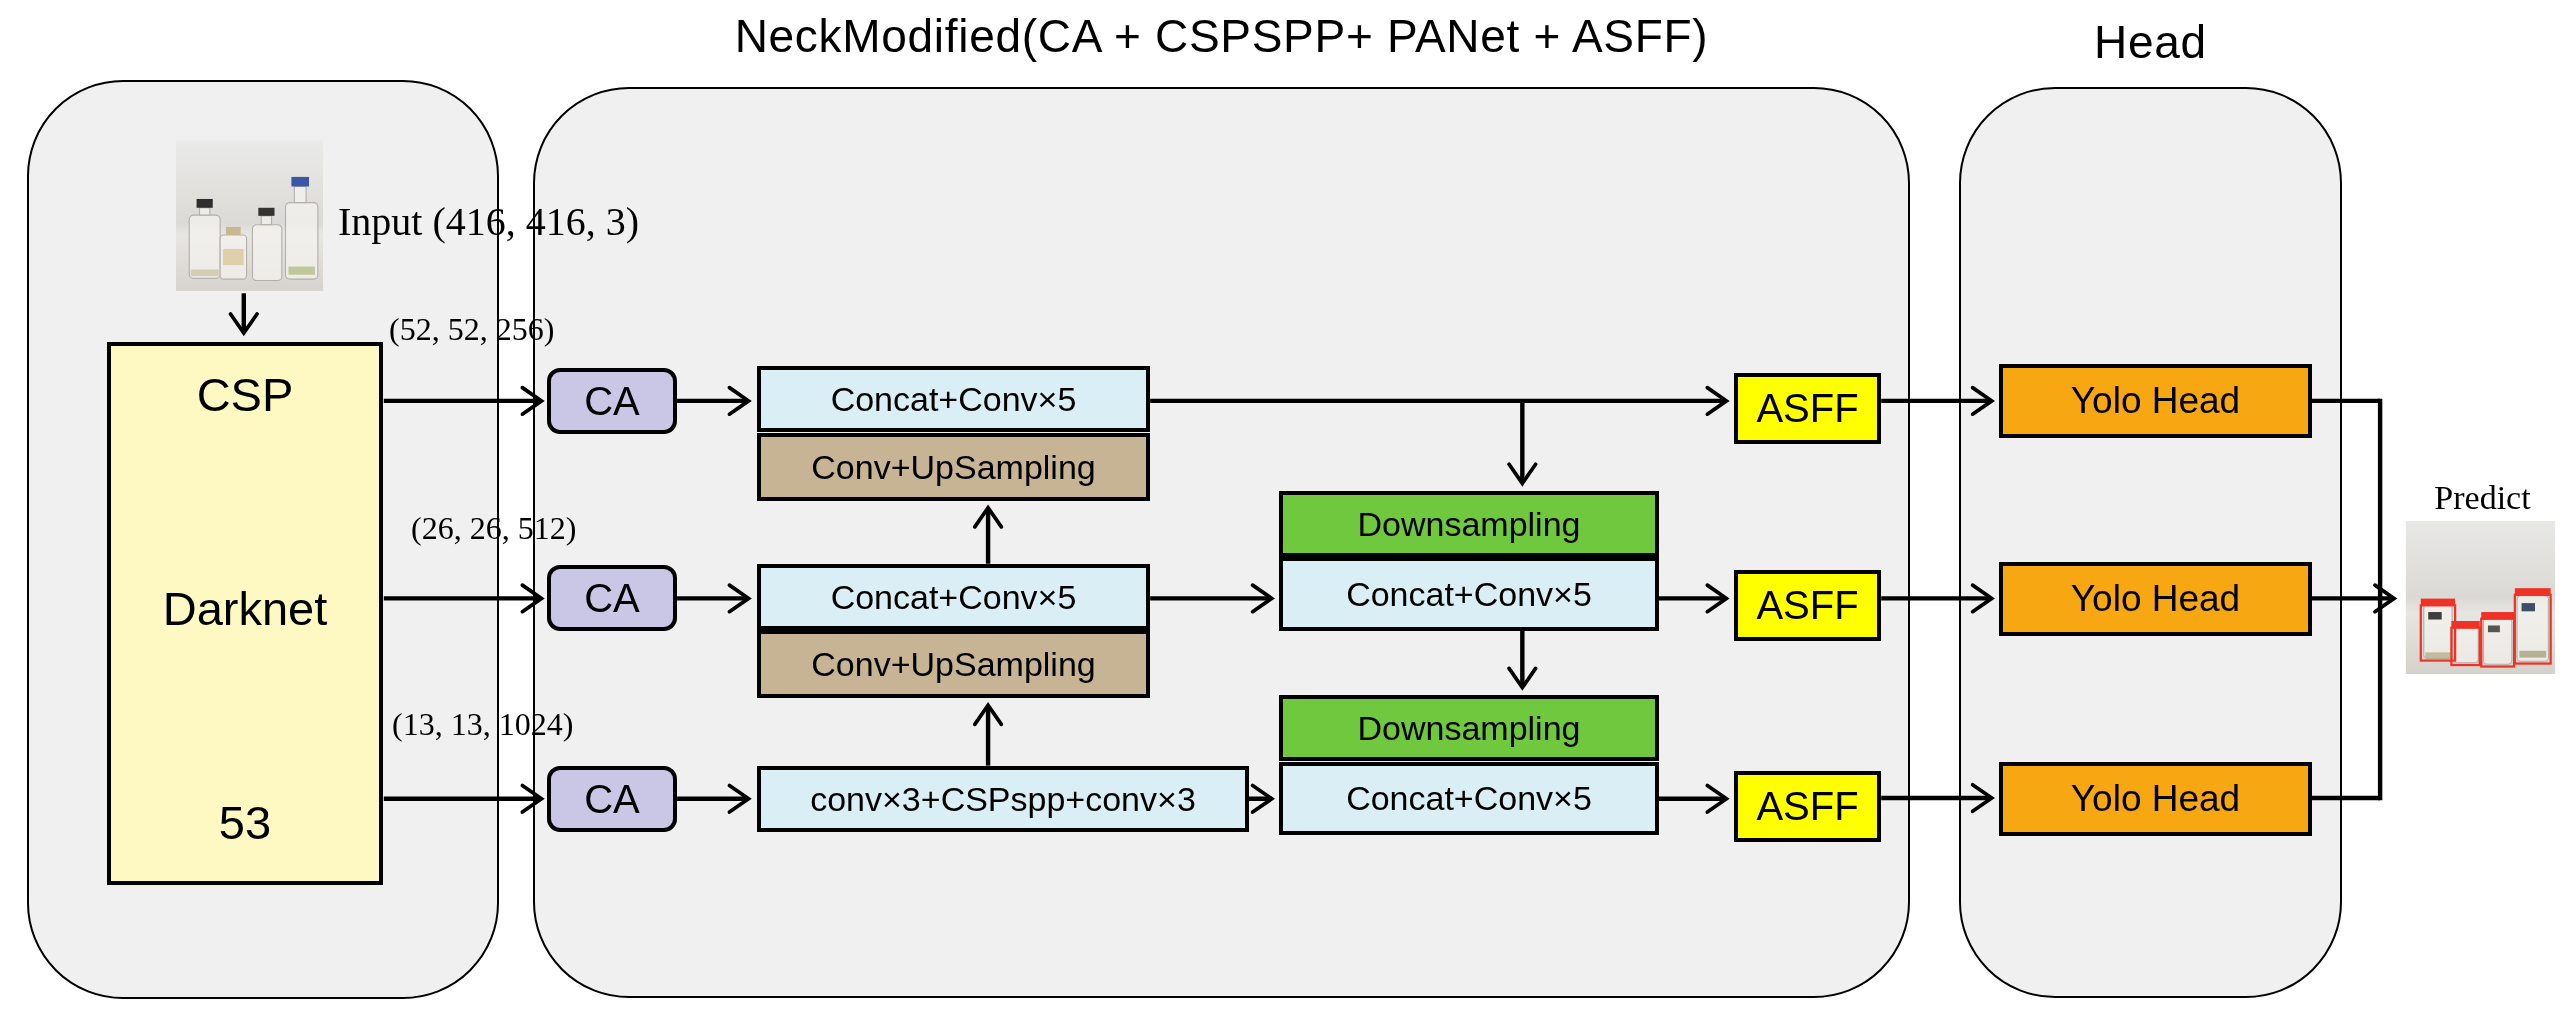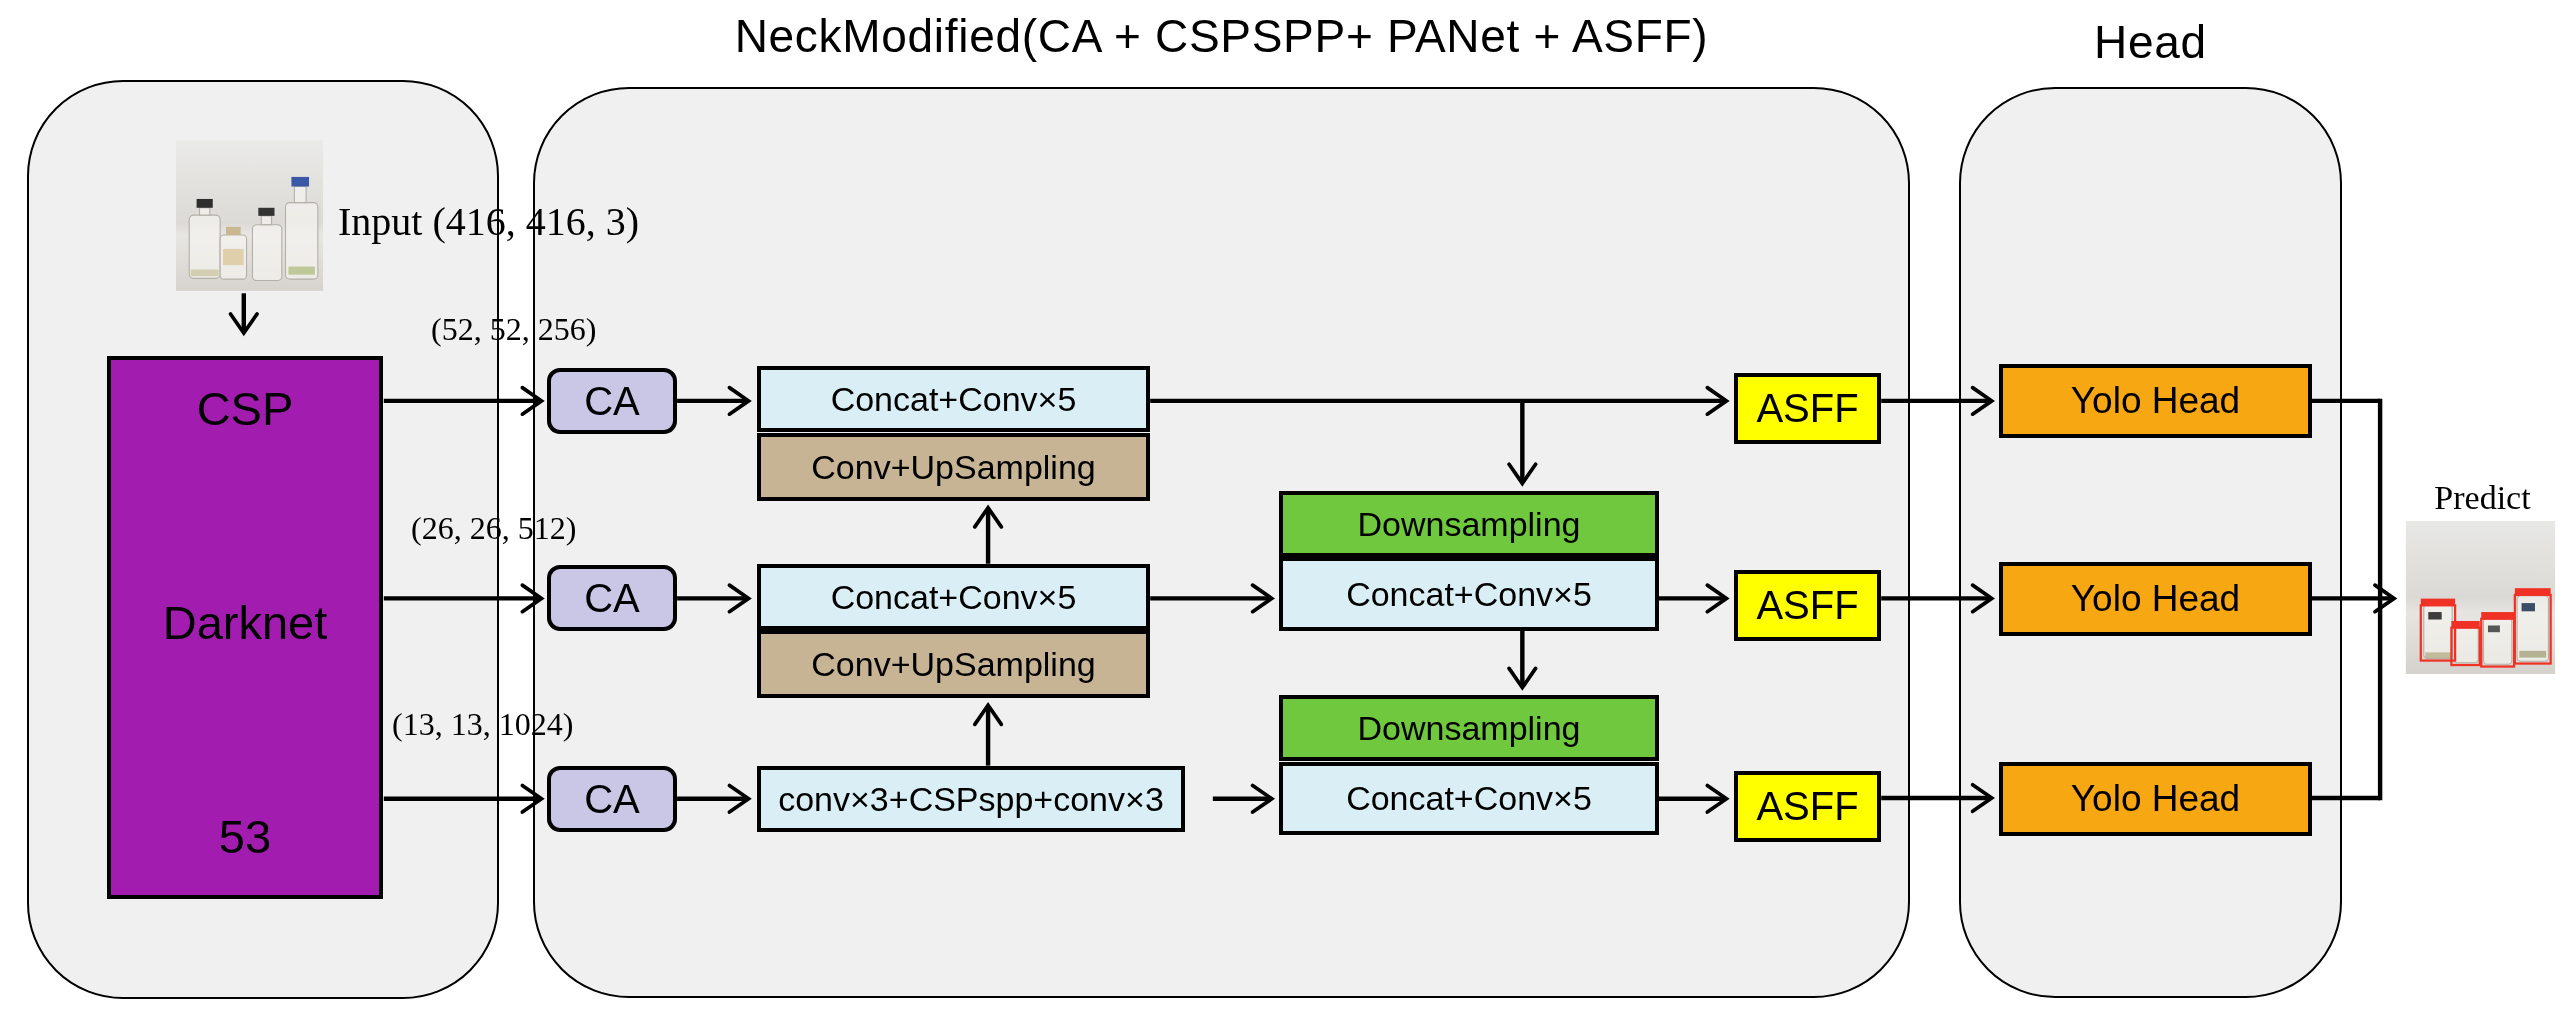--- a/index.html
+++ b/index.html
@@ -135,41 +135,41 @@
       <rect x="68" y="118" width="20" height="11" fill="#c9b88f"></rect>
       <rect x="112" y="92" width="22" height="11" fill="#333333"></rect>
       <rect x="157" y="50" width="24" height="13" fill="#3a57a8"></rect>
       <rect x="64" y="148" width="28" height="22" fill="#dcc9a0" opacity="0.85"></rect>
       <rect x="153" y="172" width="36" height="11" fill="#b8c490" opacity="0.9"></rect>
       <rect x="20" y="176" width="38" height="9" fill="#c8c29a" opacity="0.7"></rect>
     </svg>
   </div>
   <div class="serif-label" style="left:338px;top:198px;font-size:40px;">Input (416, 416, 3)</div>
 
-  <div class="csp-block" style="left: 107px; top: 342px; width: 276px; height: 543px; background: #a21caf; margin-top: 14px;">
+  <div class="csp-block" style="left: 107px; top: 342px; width: 276px; height: 543px; background: #fef9c3;">
     <span>CSP</span>
     <span>Darknet</span>
     <span>53</span>
   </div>
 
-  <div class="serif-label" style="left:431px;top:311px;text-align:center;">(52, 52, 256)</div>
+  <div class="serif-label" style="left:389px;top:311px;text-align:center;">(52, 52, 256)</div>
   <div class="serif-label" style="left:411px;top:510px;">(26, 26, 512)</div>
   <div class="serif-label" style="left:392px;top:706px;">(13, 13, 1024)</div>
 
   <div class="node ca" style="left: 547px; top: 368px; width: 130px; height: 66px; background: rgb(201, 198, 230);">CA</div>
   <div class="node ca" style="left: 547px; top: 565px; width: 130px; height: 66px; background: rgb(201, 198, 230);">CA</div>
   <div class="node ca" style="left: 547px; top: 766px; width: 130px; height: 66px; background: rgb(201, 198, 230);">CA</div>
 
   <div class="node" style="left: 757px; top: 366px; width: 393px; height: 66px; background: rgb(217, 239, 245);">Concat+Conv×5</div>
   <div class="node" style="left: 757px; top: 433px; width: 393px; height: 68px; background: rgb(198, 180, 149);">Conv+UpSampling</div>
 
   <div class="node" style="left: 757px; top: 564px; width: 393px; height: 66px; background: rgb(217, 239, 245);">Concat+Conv×5</div>
   <div class="node" style="left: 757px; top: 630px; width: 393px; height: 68px; background: rgb(198, 180, 149);">Conv+UpSampling</div>
 
-  <div class="node" style="left: 757px; top: 766px; width: 428px; height: 66px; background: rgb(217, 239, 245);">conv×3+CSPspp+conv×3</div>
+  <div class="node" style="left: 757px; top: 766px; width: 492px; height: 66px; background: rgb(217, 239, 245);">conv×3+CSPspp+conv×3</div>
 
   <div class="node" style="left: 1279px; top: 491px; width: 380px; height: 66px; background: rgb(111, 200, 62);">Downsampling</div>
   <div class="node" style="left: 1279px; top: 557px; width: 380px; height: 74px; background: rgb(217, 239, 245);">Concat+Conv×5</div>
 
   <div class="node" style="left: 1279px; top: 695px; width: 380px; height: 66px; background: rgb(111, 200, 62);">Downsampling</div>
   <div class="node" style="left: 1279px; top: 762px; width: 380px; height: 73px; background: rgb(217, 239, 245);">Concat+Conv×5</div>
 
   <div class="node asff" style="left: 1734px; top: 366px; width: 147px; height: 71px; background: rgb(255, 255, 0);">ASFF</div>
   <div class="node asff" style="left: 1734px; top: 563px; width: 147px; height: 71px; background: rgb(255, 255, 0);">ASFF</div>
   <div class="node asff" style="left: 1734px; top: 764px; width: 147px; height: 71px; background: rgb(255, 255, 0);">ASFF</div>

